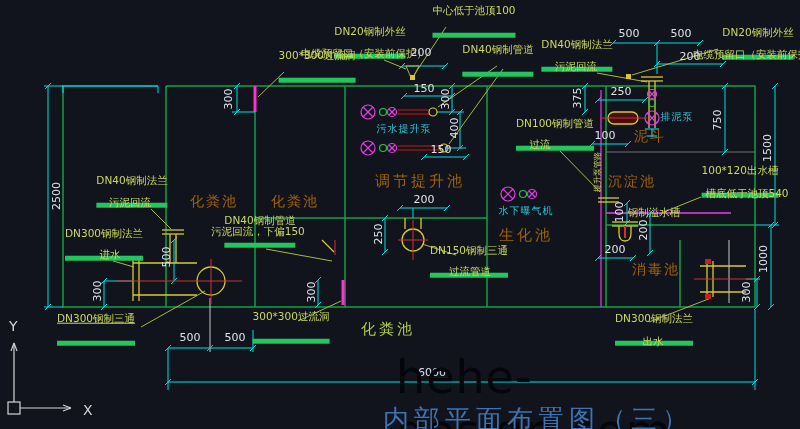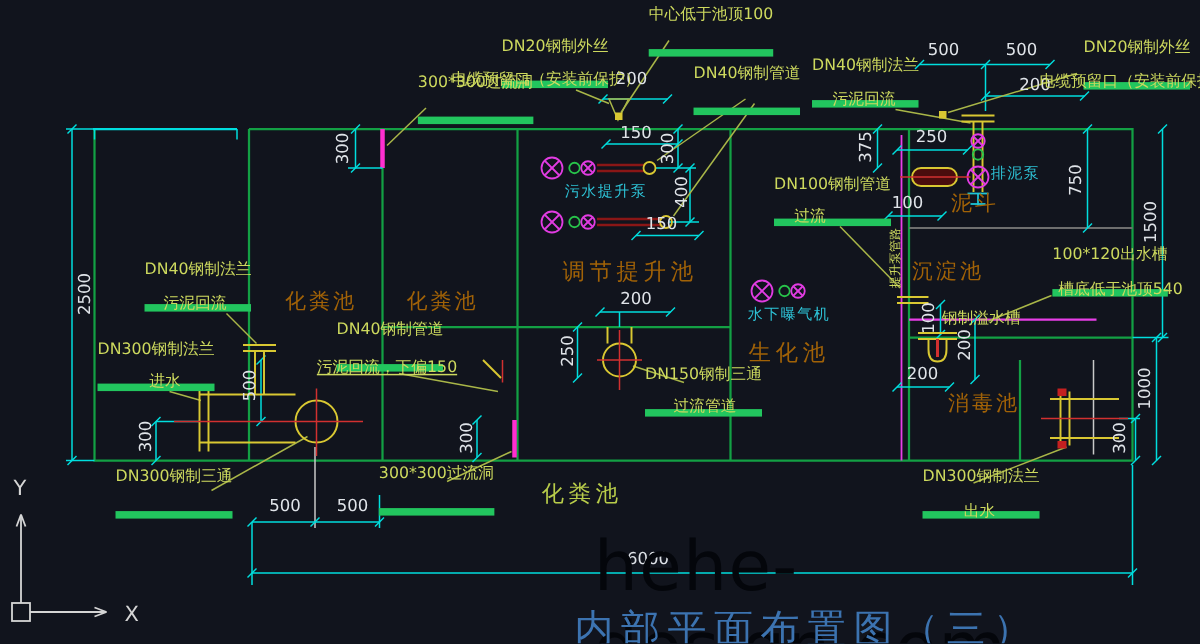--- a/index.html
+++ b/index.html
@@ -319,24 +319,24 @@
       <div class="lbl ann u" style="left: 498px; top: 60px;">DN40钢制管道</div>
       <div class="lbl ann u" style="left: 577px; top: 55px;">DN40钢制法兰</div>
       <div class="lbl ann" style="left: 576px; top: 67px;">污泥回流</div>
       <div class="lbl ann u" style="left: 758px; top: 43px;">DN20钢制外丝</div>
       <div class="lbl ann" style="left: 756px; top: 55px;">电缆预留口（安装前保护）</div>
       <div class="lbl ann u" style="left: 555px; top: 134px;">DN100钢制管道</div>
       <div class="lbl ann" style="left: 540px; top: 145px;">过流</div>
       <div class="lbl ann u" style="left: 132px; top: 191px;">DN40钢制法兰</div>
       <div class="lbl ann" style="left: 130px; top: 203px;">污泥回流</div>
       <div class="lbl ann u" style="left: 260px; top: 231px;">DN40钢制管道</div>
-      <div class="lbl ann" style="left: 258px; top: 246px; text-decoration: underline;">污泥回流，下偏150</div>
+      <div class="lbl ann" style="left: 258px; top: 232px;">污泥回流，下偏150</div>
       <div class="lbl ann u" style="left: 104px; top: 244px;">DN300钢制法兰</div>
       <div class="lbl ann" style="left: 110px; top: 255px;">进水</div>
-      <div class="lbl ann u" style="left: 116px; top: 329px;">DN300钢制三通</div>
+      <div class="lbl ann u" style="left: 96px; top: 329px; text-decoration: underline;">DN300钢制三通</div>
       <div class="lbl ann u" style="left: 291px; top: 327px;">300*300过流洞</div>
       <div class="lbl ann u" style="left: 469px; top: 261px;">DN150钢制三通</div>
       <div class="lbl ann" style="left: 470px; top: 272px; text-align: right;">过流管道</div>
       <div class="lbl ann u" style="left: 740px; top: 181px;">100*120出水槽</div>
       <div class="lbl ann" style="left: 747px; top: 194px;">槽底低于池顶540</div>
       <div class="lbl ann" style="left: 654px; top: 213px;">钢制溢水槽</div>
       <div class="lbl ann u" style="left: 654px; top: 329px;">DN300钢制法兰</div>
       <div class="lbl ann" style="left: 653px; top: 342px;">出水</div>
       <div class="lbl ann sm rot" style="left: 598px; top: 172px;">提升泵管路</div>
       <div class="lbl tank" style="left: 214px; top: 202px;">化粪池</div>

